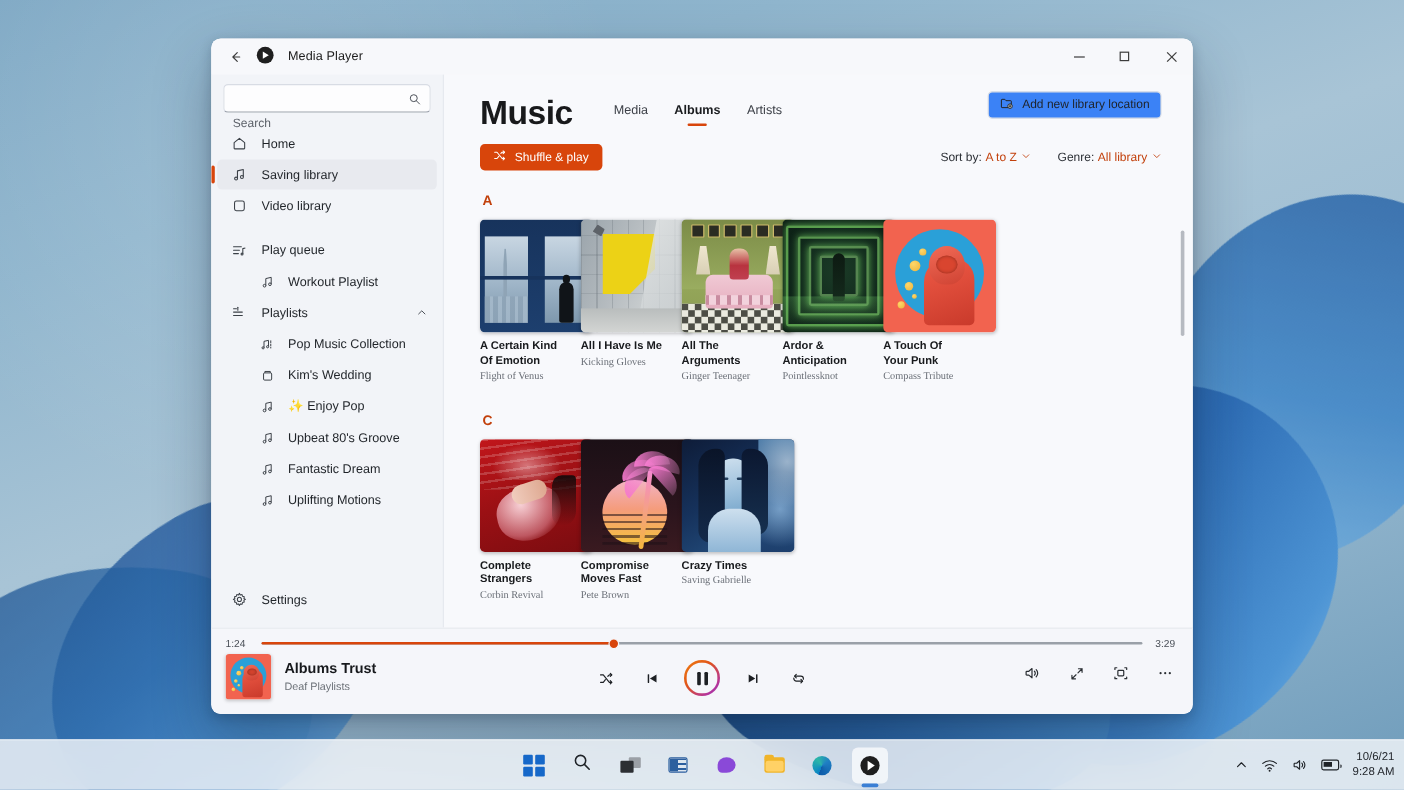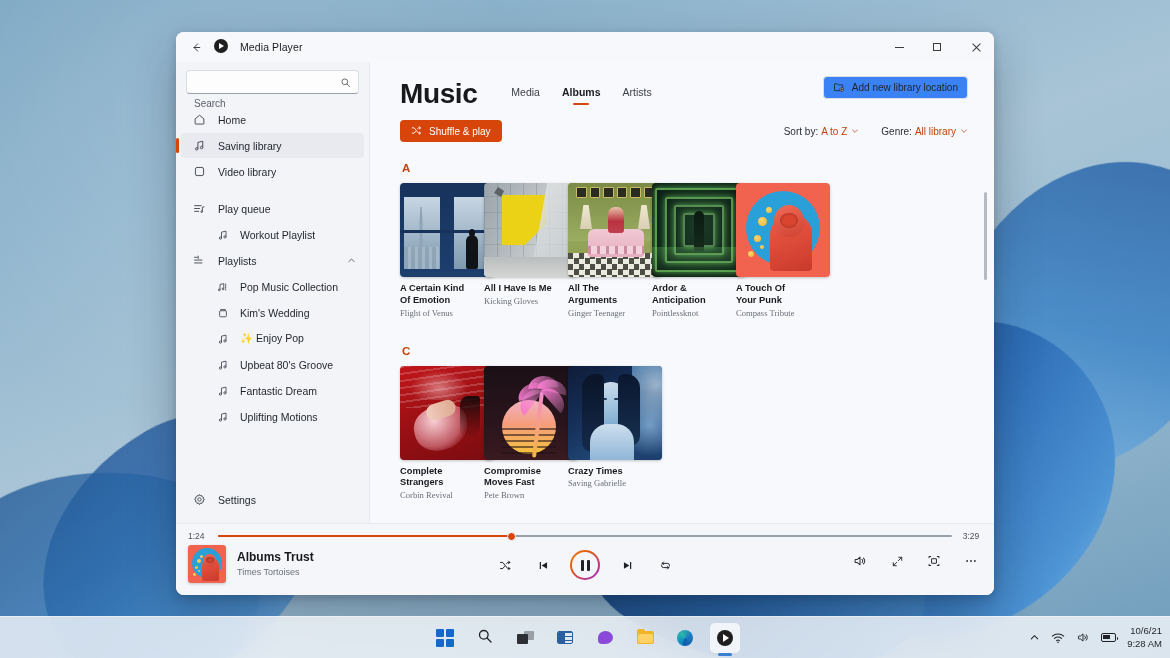--- a/index.html
+++ b/index.html
@@ -1000,21 +1000,21 @@
             <div class="bub b3"></div>
           <div class="bub b4"></div>
             <div class="bub b5"></div>
           <div class="suit"></div>
             <div class="helmet"></div>
             <div class="visor"></div>
         </div>
       </div>
       <div>
         <div class="np-title">Albums Trust</div>
-        <div class="np-artist">Times Tortoises</div>
+        <div class="np-artist">Deaf Playlists</div>
       </div>
     </div>
 
     <div class="player-center">
       <div class="pc-btn">
         <svg width="13" height="13" viewBox="0 0 16 16" fill="none" stroke="currentColor" stroke-width="1.2">
           <path d="M1.8 4.2h2.8l6.2 7.6h2.2M1.8 11.8h2.8l2.2-2.7M9.3 5.6l1.5-1.4h2.2" stroke-linecap="round" stroke-linejoin="round"></path>
           <path d="M11.8 2.6l1.6 1.6-1.6 1.6M11.8 10.2l1.6 1.6-1.6 1.6" stroke-linecap="round" stroke-linejoin="round"></path>
         </svg>
       </div>

